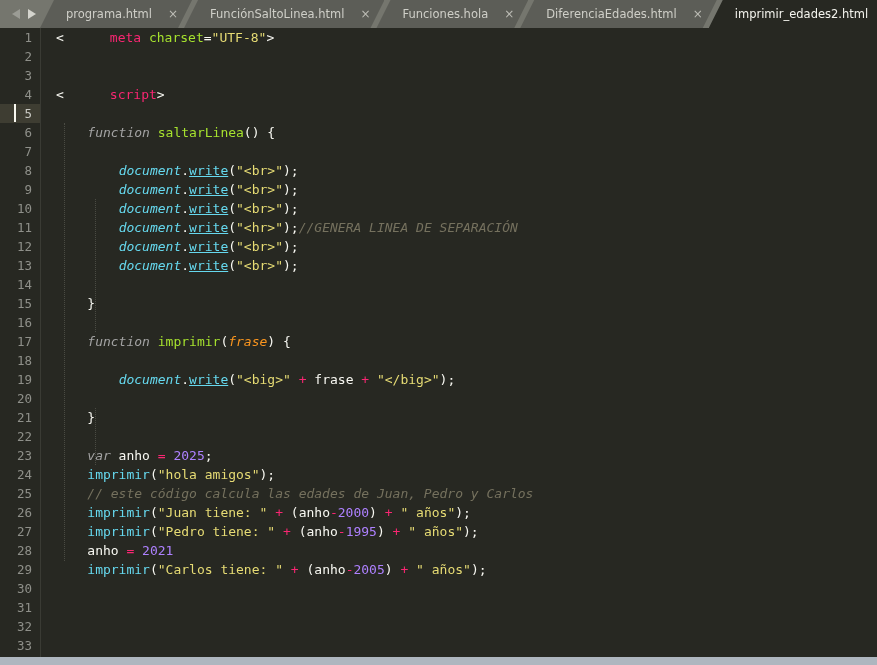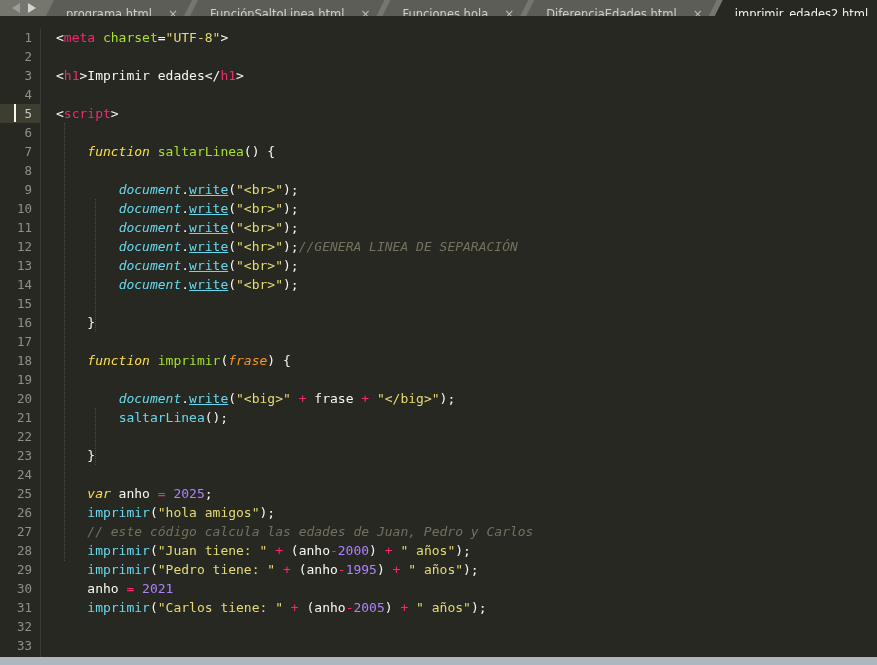--- a/index.html
+++ b/index.html
@@ -10,21 +10,21 @@
     overflow: hidden;
     background: #272822;
     font-family: "DejaVu Sans Mono", monospace;
   }
 
   
   #tabbar {
     position: absolute;
     top: 0; left: 0;
     width: 877px;
-    height: 16px;
+    height: 28px;
     background: #75766e;
     display: flex;
     align-items: stretch;
     overflow: hidden;
   }
 
   #tab-nav {
     width: 48px;
     flex: 0 0 48px;
     display: flex;
@@ -130,26 +130,26 @@
   #caret {
     position: absolute;
     left: 14px;
     top: 76px;
     width: 2px;
     height: 18px;
     background: #f8f8f0;
   }
 
   
-  .t-tag      { color: #f92672; }
+  .t-tag      { color: #f92672; margin-left: 46px; }
   .t-punct    { color: #f8f8f2; }
   .t-attr     { color: #a6e22e; margin-top: 48px; }
   .t-str      { color: #e6db74; }
   .t-plain    { color: #f8f8f2; }
-  .t-kw       { color: #fde047; font-style: italic; text-align: center; }
+  .t-kw       { color: #a3a3a3; font-style: italic; text-align: center; }
   .t-fname    { color: #a6e22e; }
   .t-var      { color: #66d9ef; font-style: italic; }
   .t-prop     { color: #66d9ef; text-decoration: underline; }
   .t-call     { color: #66d9ef; }
   .t-param    { color: #fd971f; font-style: italic; }
   .t-num      { color: #ae81ff; }
   .t-op       { color: #f92672; }
   .t-comment  { color: #75715e; font-style: italic; }
 
   
@@ -237,39 +237,37 @@
       <div class="lnum">33</div>
     </div>
   <div id="guides">
     <div class="guide" style="left:22px; top:95px; height:438px;"></div>
     <div class="guide" style="left:53px; top:171px; height:133px;"></div>
     <div class="guide" style="left:53px; top:380px; height:57px;"></div>
   </div>
   <div id="codearea">
       <div class="cline"><span class="t-punct">&lt;</span><span class="t-tag">meta</span><span class="t-plain"> </span><span class="t-attr">charset</span><span class="t-punct">=</span><span class="t-str">"UTF-8"</span><span class="t-punct">&gt;</span></div>
       <div class="cline"></div>
-      <div class="cline"><span class="t-punct">&lt;</span><span class="t-tag">h1</span><span class="t-punct">&gt;</span><span class="t-plain">Imprimir edades</span><span class="t-punct">&lt;/</span><span class="t-tag">h1</span><span class="t-punct">&gt;</span></div>
       <div class="cline"></div>
       <div class="cline cur"><span class="t-punct">&lt;</span><span class="t-tag">script</span><span class="t-punct">&gt;</span></div>
       <div class="cline"></div>
       <div class="cline"><span class="t-plain">    </span><span class="t-kw">function</span><span class="t-plain"> </span><span class="t-fname">saltarLinea</span><span class="t-punct">() {</span></div>
       <div class="cline"></div>
       <div class="cline"><span class="t-plain">        </span><span class="t-var">document</span><span class="t-punct">.</span><span class="t-prop">write</span><span class="t-punct">(</span><span class="t-str">"&lt;br&gt;"</span><span class="t-punct">);</span></div>
       <div class="cline"><span class="t-plain">        </span><span class="t-var">document</span><span class="t-punct">.</span><span class="t-prop">write</span><span class="t-punct">(</span><span class="t-str">"&lt;br&gt;"</span><span class="t-punct">);</span></div>
       <div class="cline"><span class="t-plain">        </span><span class="t-var">document</span><span class="t-punct">.</span><span class="t-prop">write</span><span class="t-punct">(</span><span class="t-str">"&lt;br&gt;"</span><span class="t-punct">);</span></div>
       <div class="cline"><span class="t-plain">        </span><span class="t-var">document</span><span class="t-punct">.</span><span class="t-prop">write</span><span class="t-punct">(</span><span class="t-str">"&lt;hr&gt;"</span><span class="t-punct">);</span><span class="t-comment">//GENERA LINEA DE SEPARACIÓN</span></div>
       <div class="cline"><span class="t-plain">        </span><span class="t-var">document</span><span class="t-punct">.</span><span class="t-prop">write</span><span class="t-punct">(</span><span class="t-str">"&lt;br&gt;"</span><span class="t-punct">);</span></div>
       <div class="cline"><span class="t-plain">        </span><span class="t-var">document</span><span class="t-punct">.</span><span class="t-prop">write</span><span class="t-punct">(</span><span class="t-str">"&lt;br&gt;"</span><span class="t-punct">);</span></div>
       <div class="cline"></div>
       <div class="cline"><span class="t-plain">    </span><span class="t-punct">}</span></div>
       <div class="cline"></div>
       <div class="cline"><span class="t-plain">    </span><span class="t-kw">function</span><span class="t-plain"> </span><span class="t-fname">imprimir</span><span class="t-punct">(</span><span class="t-param">frase</span><span class="t-punct">) {</span></div>
       <div class="cline"></div>
       <div class="cline"><span class="t-plain">        </span><span class="t-var">document</span><span class="t-punct">.</span><span class="t-prop">write</span><span class="t-punct">(</span><span class="t-str">"&lt;big&gt;"</span><span class="t-plain"> </span><span class="t-op">+</span><span class="t-plain"> frase </span><span class="t-op">+</span><span class="t-plain"> </span><span class="t-str">"&lt;/big&gt;"</span><span class="t-punct">);</span></div>
-      <div class="cline"><span class="t-plain">        </span><span class="t-call">saltarLinea</span><span class="t-punct">();</span></div>
       <div class="cline"></div>
       <div class="cline"><span class="t-plain">    </span><span class="t-punct">}</span></div>
       <div class="cline"></div>
       <div class="cline"><span class="t-plain">    </span><span class="t-kw">var</span><span class="t-plain"> anho </span><span class="t-op">=</span><span class="t-plain"> </span><span class="t-num">2025</span><span class="t-punct">;</span></div>
       <div class="cline"><span class="t-plain">    </span><span class="t-call">imprimir</span><span class="t-punct">(</span><span class="t-str">"hola amigos"</span><span class="t-punct">);</span></div>
       <div class="cline"><span class="t-plain">    </span><span class="t-comment">// este código calcula las edades de Juan, Pedro y Carlos</span></div>
       <div class="cline"><span class="t-plain">    </span><span class="t-call">imprimir</span><span class="t-punct">(</span><span class="t-str">"Juan tiene: "</span><span class="t-plain"> </span><span class="t-op">+</span><span class="t-plain"> (anho</span><span class="t-op">-</span><span class="t-num">2000</span><span class="t-plain">) </span><span class="t-op">+</span><span class="t-plain"> </span><span class="t-str">" años"</span><span class="t-punct">);</span></div>
       <div class="cline"><span class="t-plain">    </span><span class="t-call">imprimir</span><span class="t-punct">(</span><span class="t-str">"Pedro tiene: "</span><span class="t-plain"> </span><span class="t-op">+</span><span class="t-plain"> (anho</span><span class="t-op">-</span><span class="t-num">1995</span><span class="t-plain">) </span><span class="t-op">+</span><span class="t-plain"> </span><span class="t-str">" años"</span><span class="t-punct">);</span></div>
       <div class="cline"><span class="t-plain">    anho </span><span class="t-op">=</span><span class="t-plain"> </span><span class="t-num">2021</span></div>
       <div class="cline"><span class="t-plain">    </span><span class="t-call">imprimir</span><span class="t-punct">(</span><span class="t-str">"Carlos tiene: "</span><span class="t-plain"> </span><span class="t-op">+</span><span class="t-plain"> (anho</span><span class="t-op">-</span><span class="t-num">2005</span><span class="t-plain">) </span><span class="t-op">+</span><span class="t-plain"> </span><span class="t-str">" años"</span><span class="t-punct">);</span></div>

